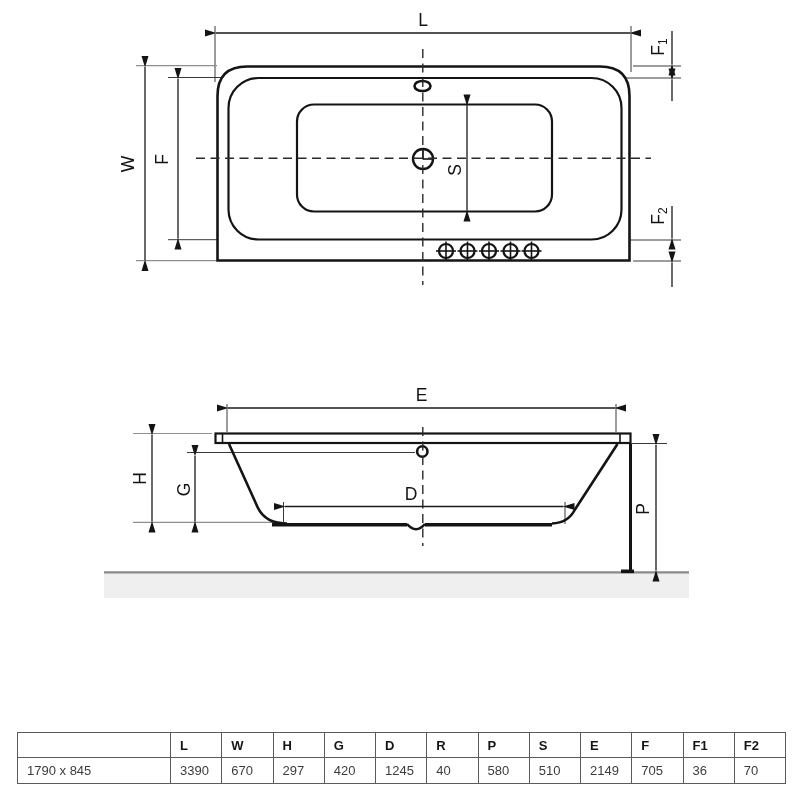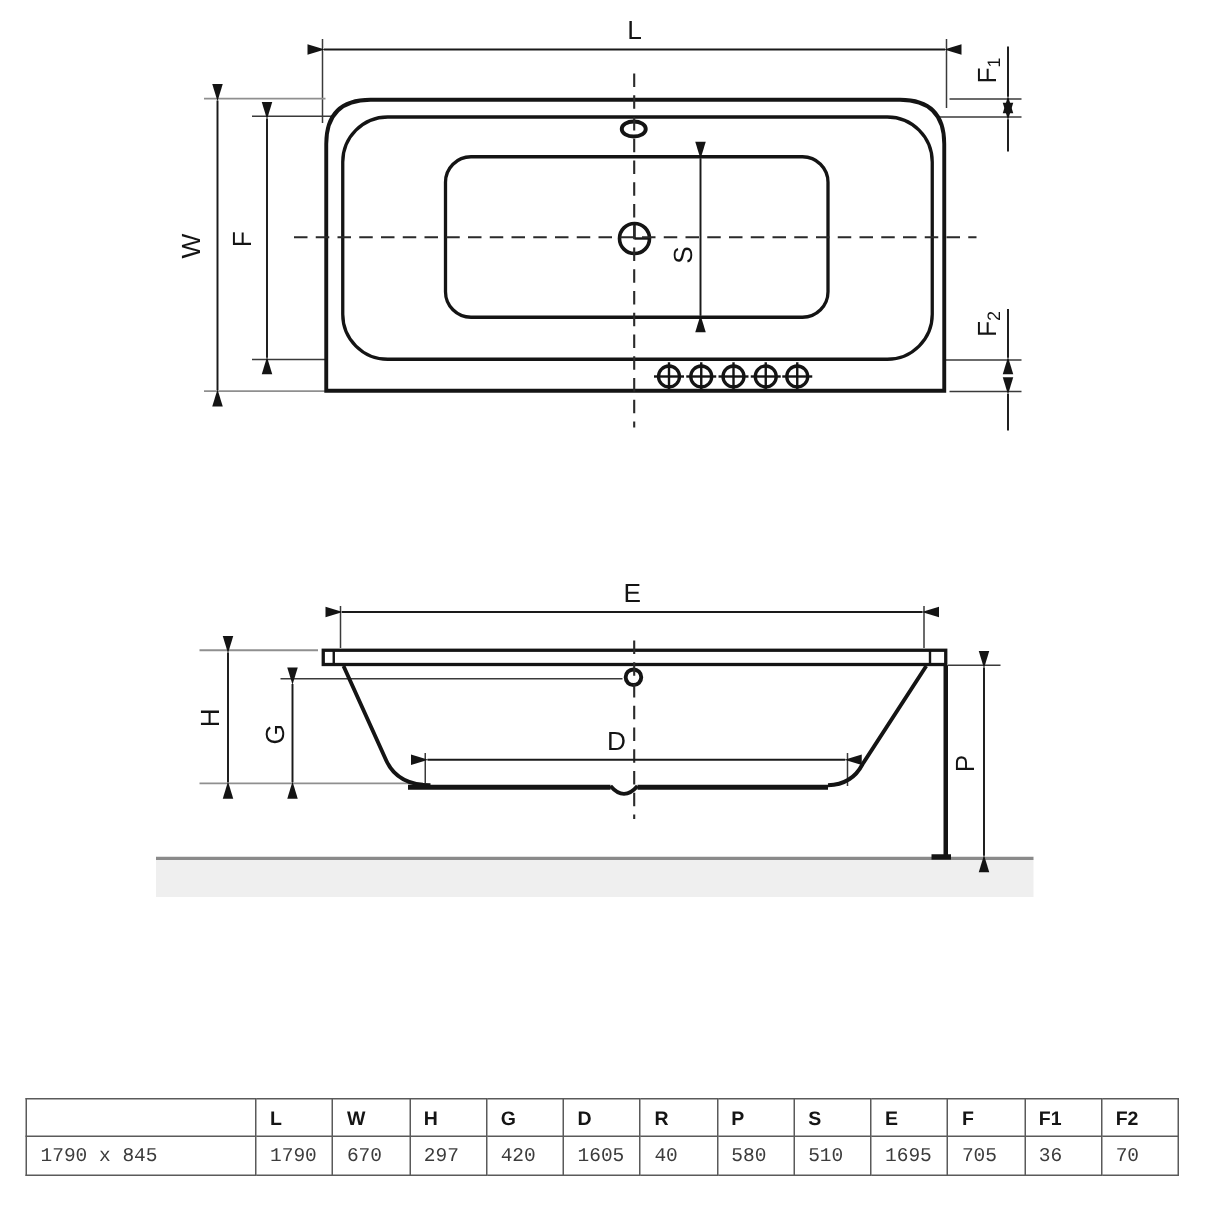--- a/index.html
+++ b/index.html
@@ -17,21 +17,21 @@
     position:absolute;left:17px;top:732px;width:769px;
     border-collapse:collapse;table-layout:fixed;
     font-size:13px;color:#3c3c3c;background:#fff;
   }
   table[data-name="dimensions-table"] th,
   table[data-name="dimensions-table"] td{
     border:1px solid #5a5a5a;padding:0 2px 0 9px;text-align:left;
     height:24px;overflow:hidden;white-space:nowrap;
   }
   table[data-name="dimensions-table"] th{font-weight:bold;color:#151515;}
-  table[data-name="dimensions-table"] td{height:25px;font-family:Liberation Mono, monospace;}
+  table[data-name="dimensions-table"] td{height:25px;}
   col.first{width:153px;}
 </style>
 </head>
 <body>
 
 <svg id="drawing" data-name="bathtub-technical-drawing" width="803" height="730" viewBox="0 0 803 730">
   <defs>
     <marker id="arr" markerWidth="13" markerHeight="9" refX="1" refY="4.5" orient="auto-start-reverse" markerUnits="userSpaceOnUse">
       <path d="M0.5,4.5 L12,1 L12,8 Z" fill="#141414"></path>
     </marker>
@@ -183,27 +183,27 @@
       <th data-name="table-header-cell">S</th>
       <th data-name="table-header-cell">E</th>
       <th data-name="table-header-cell">F</th>
       <th data-name="table-header-cell">F1</th>
       <th data-name="table-header-cell">F2</th>
     </tr>
   </thead>
   <tbody>
     <tr data-name="table-row">
       <td data-name="size-label-cell">1790 x 845</td>
-      <td data-name="value-cell">1790</td>
+      <td data-name="value-cell">3390</td>
       <td data-name="value-cell">670</td>
       <td data-name="value-cell">297</td>
       <td data-name="value-cell">420</td>
-      <td data-name="value-cell">1605</td>
+      <td data-name="value-cell">1245</td>
       <td data-name="value-cell">40</td>
       <td data-name="value-cell">580</td>
       <td data-name="value-cell">510</td>
-      <td data-name="value-cell">1695</td>
+      <td data-name="value-cell">2149</td>
       <td data-name="value-cell">705</td>
       <td data-name="value-cell">36</td>
       <td data-name="value-cell">70</td>
     </tr>
   </tbody>
 </table>
 
 </body></html>

